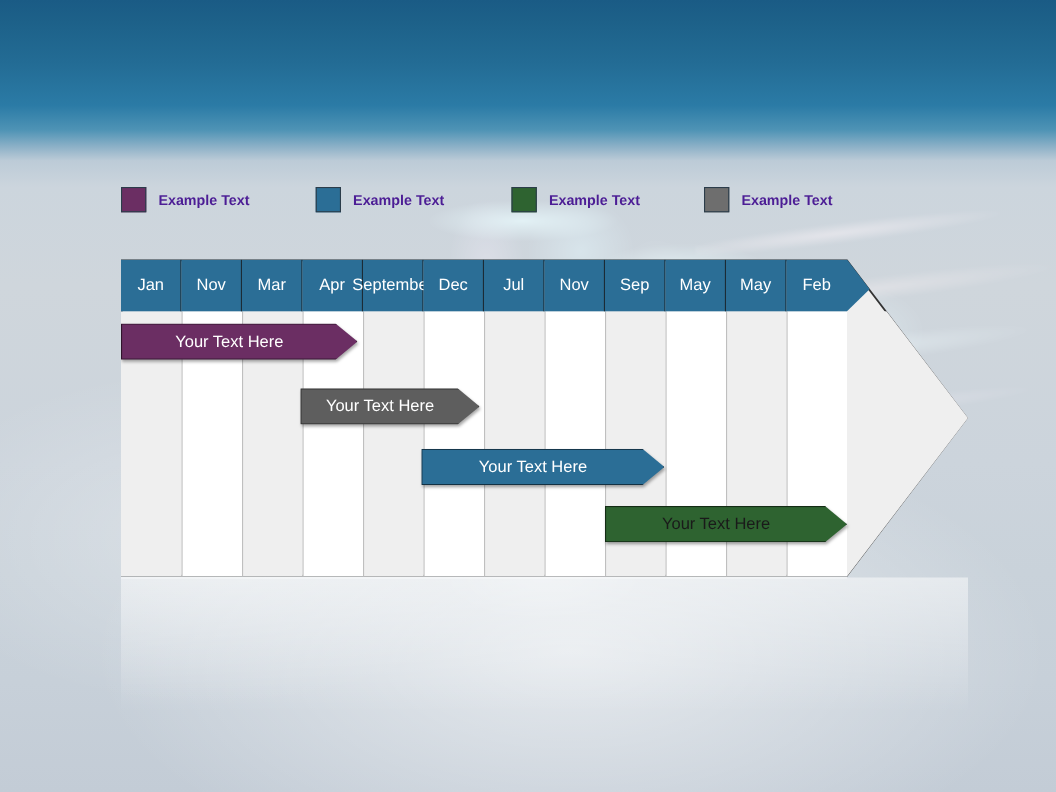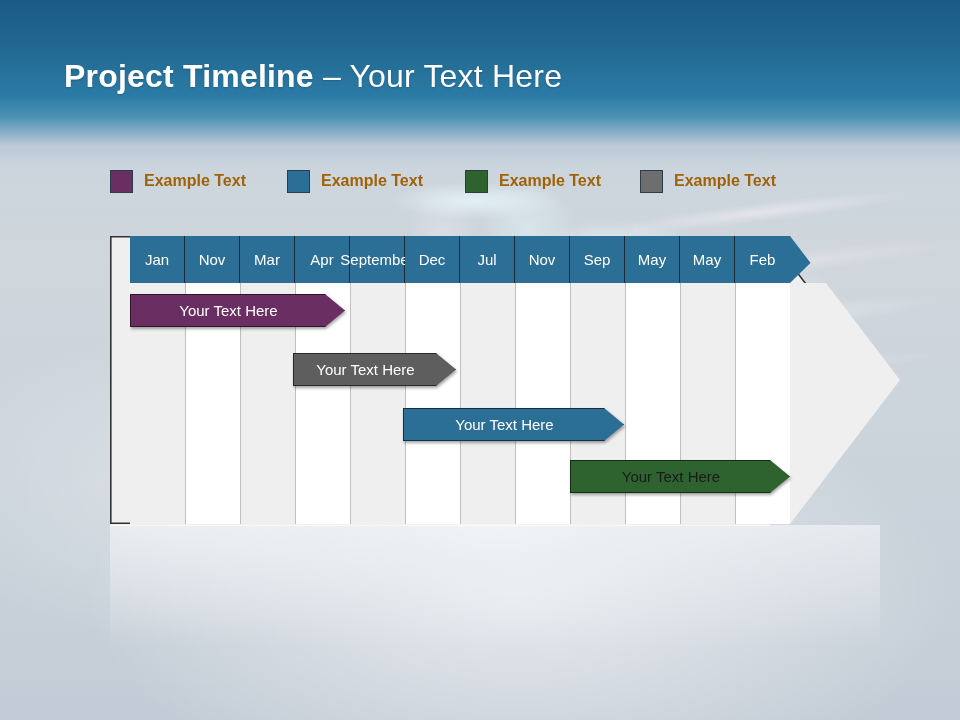--- a/index.html
+++ b/index.html
@@ -122,23 +122,23 @@
   }
   .legend-swatch {
     width: 23px;
     height: 23px;
     border: 1px solid #2b3c4a;
     box-sizing: border-box;
     flex: 0 0 auto;
   }
   .legend-label {
     margin-left: 11px;
-    font-size: 16px;
+    font-size: 13px;
     font-weight: bold;
-    color: #a16207;
+    color: #4c1d95;
   }
 
   
   .chart {
     position: absolute;
     left: 110px;
     top: 236px;
     width: 770px;
     height: 288px;
   }
@@ -271,23 +271,20 @@
 <div id="slide">
 
   <div class="bg-base"></div>
   <div class="bg-light-sheen"></div>
   <div class="swirl swirl-a"></div>
   <div class="swirl swirl-b"></div>
   <div class="swirl swirl-c"></div>
   <div class="swirl swirl-d"></div>
   <div class="swirl swirl-e"></div>
 
-  <div class="title">
-    <span class="strong">Project Timeline</span><span class="light"> – </span><span class="light">Your Text Here</span>
-  </div>
 
   <div class="legend" id="legend">
       <div class="legend-item" style="left: 0px;">
         <span class="legend-swatch" style="background: rgb(107, 46, 99);"></span>
         <span class="legend-label">Example Text</span>
       </div>
       <div class="legend-item" style="left: 177px;">
         <span class="legend-swatch" style="background: rgb(43, 110, 150);"></span>
         <span class="legend-label">Example Text</span>
       </div>
@@ -304,21 +301,21 @@
   <div class="chart">
     <svg class="arrow-shape" viewBox="0 0 770 288" preserveAspectRatio="none">
       <defs>
         <clipPath id="arrowClip">
           <polygon points="0,0 660,0 770,144 660,288 0,288"></polygon>
         </clipPath>
       </defs>
       <polygon points="0.8,0.8 660,0.8 769,144 660,287.2 0.8,287.2" fill="#efefef" stroke="#333333" stroke-width="1.6"></polygon>
     </svg>
 
-    <div class="chart-body" style="clip-path: polygon(0 0, 660px 0, 770px 144px, 660px 288px, 0 288px); margin-left: 20px;">
+    <div class="chart-body" style="clip-path: polygon(0 0, 660px 0, 770px 144px, 660px 288px, 0 288px);">
       <div class="tail-fill"></div>
       <div class="cols" id="cols">
           <div class="col odd"></div>
           <div class="col even"></div>
           <div class="col odd"></div>
           <div class="col even"></div>
           <div class="col odd"></div>
           <div class="col even"></div>
           <div class="col odd"></div>
           <div class="col even"></div>

